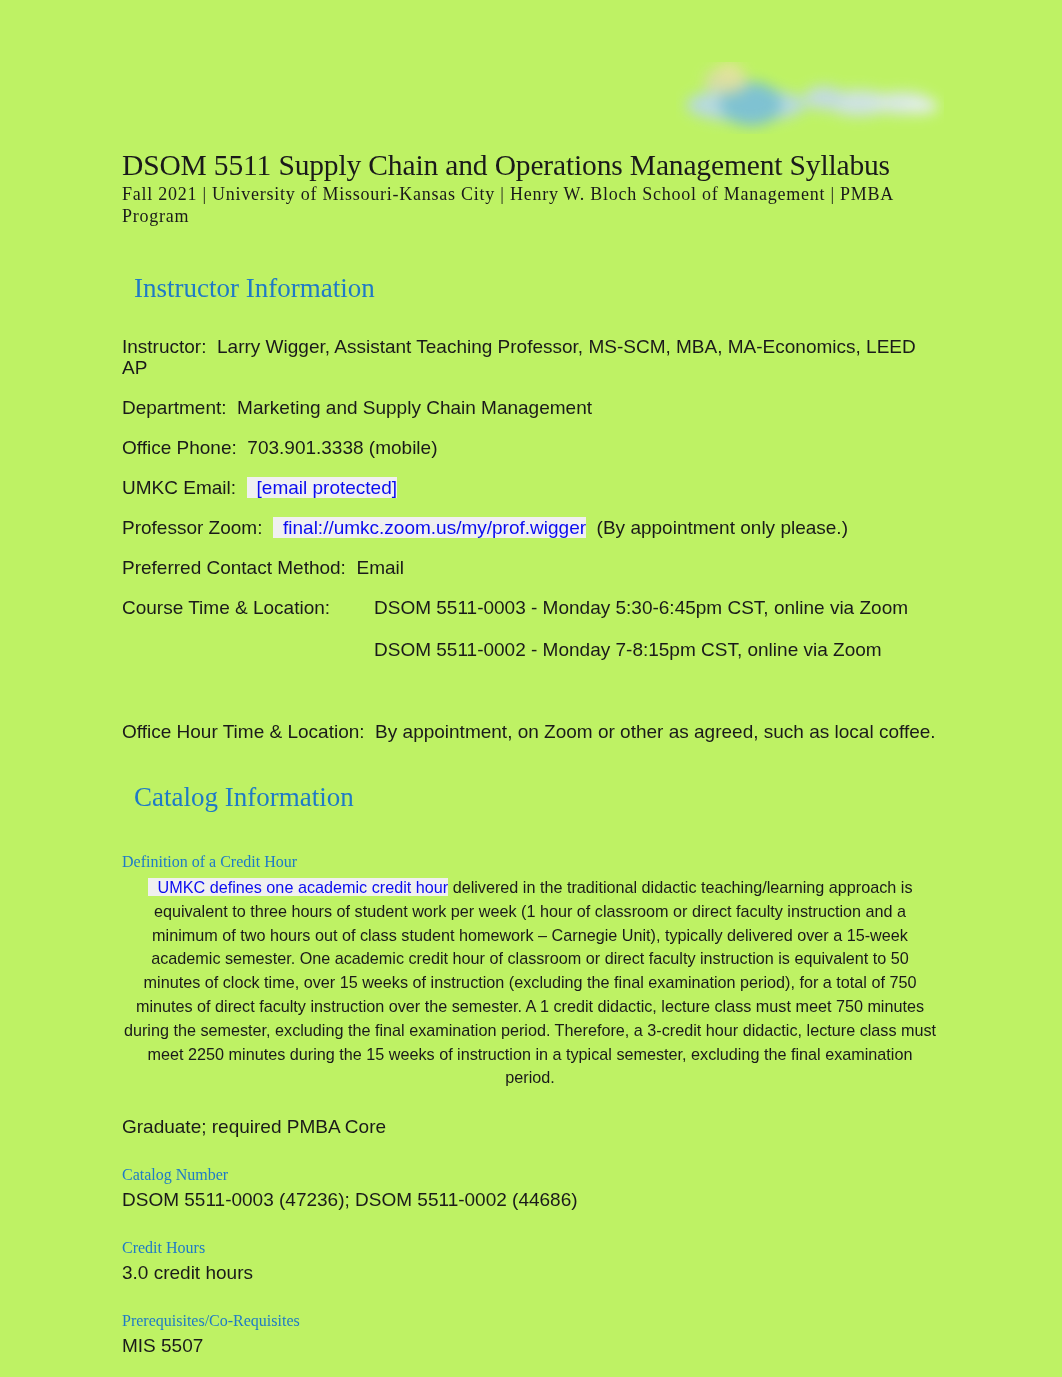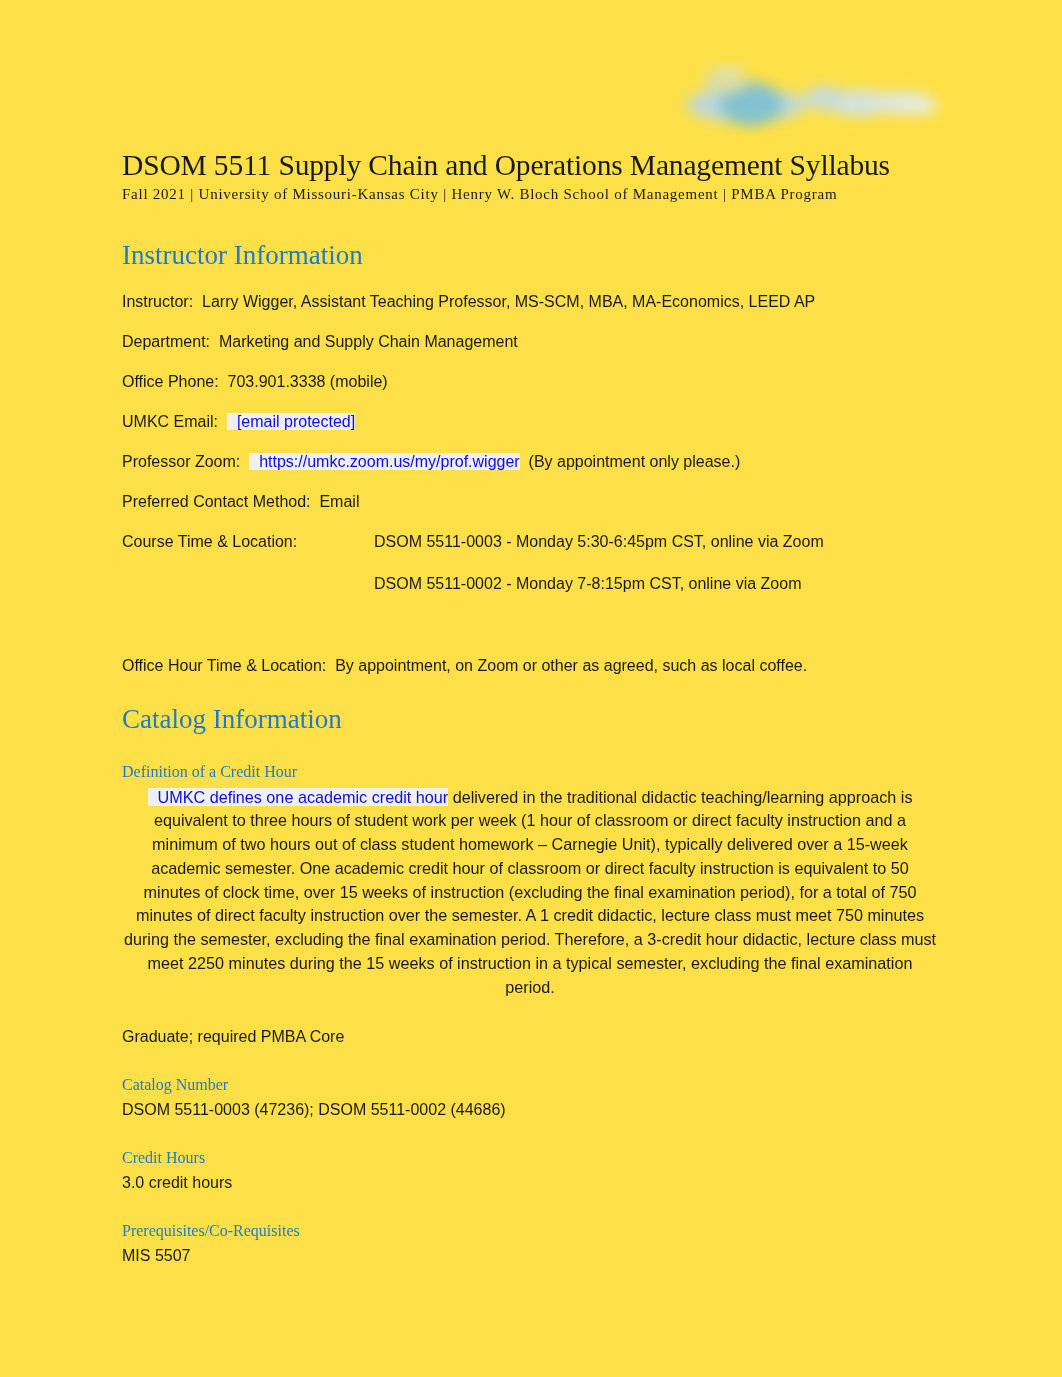--- a/index.html
+++ b/index.html
@@ -14,21 +14,21 @@
     position: relative;
     overflow: hidden;
     font-family: "Liberation Sans", sans-serif;
     color: #000000;
   }
 
   .page {
     position: relative;
     width: 1062px;
     height: 1377px;
-    background: #fde047;
+    background: #bef264;
   }
 
   
   .logo-wrap {
     position: absolute;
     top: 62px;
     left: 676px;
     width: 268px;
     height: 72px;
     overflow: hidden;
@@ -66,51 +66,51 @@
     line-height: 34px;
     font-weight: 400;
     letter-spacing: -0.15px;
     color: #1a1a1a;
     margin: 0 0 2px 0;
     white-space: nowrap;
   }
 
   .doc-subtitle {
     font-family: "Liberation Serif", serif;
-    font-size: 15px;
+    font-size: 18px;
     line-height: 21.5px;
     letter-spacing: 0.75px;
     color: #1a1a1a;
     margin: 0;
     max-width: 790px;
   }
 
   h1.h-major {
     font-family: "Liberation Serif", serif;
     font-size: 27px;
     line-height: 30px;
     font-weight: 400;
     color: #1f7ac7;
-    margin: 0;
+    margin: 12px;
     padding: 0;
   }
 
   h2.h-minor {
     font-family: "Liberation Serif", serif;
     font-size: 16px;
     line-height: 24px;
     font-weight: 400;
     color: #1f7ac7;
     margin: 0;
     padding: 0;
   }
 
   p.body-line {
     font-family: "Liberation Sans", sans-serif;
-    font-size: 16px;
+    font-size: 19px;
     line-height: 21px;
     color: #1a1a1a;
     margin: 0;
     padding: 0;
   }
 
   p.para {
     font-family: "Liberation Sans", sans-serif;
     font-size: 16.2px;
     line-height: 23.8px;
@@ -195,21 +195,21 @@
 
     <p class="body-line">
       <span>UMKC Email:</span>
       &nbsp;<a class="link" href="#">[email protected]</a>
     </p>
 
     <div class="sp-row"></div>
 
     <p class="body-line">
       <span>Professor Zoom:</span>
-      &nbsp;<a class="link" href="#">https://umkc.zoom.us/my/prof.wigger</a>
+      &nbsp;<a class="link" href="#">final://umkc.zoom.us/my/prof.wigger</a>
       &nbsp;<span>(By appointment only please.)</span>
     </p>
 
     <div class="sp-row"></div>
 
     <p class="body-line">
       <span>Preferred Contact Method:</span>
       &nbsp;<span>Email</span>
     </p>
 

